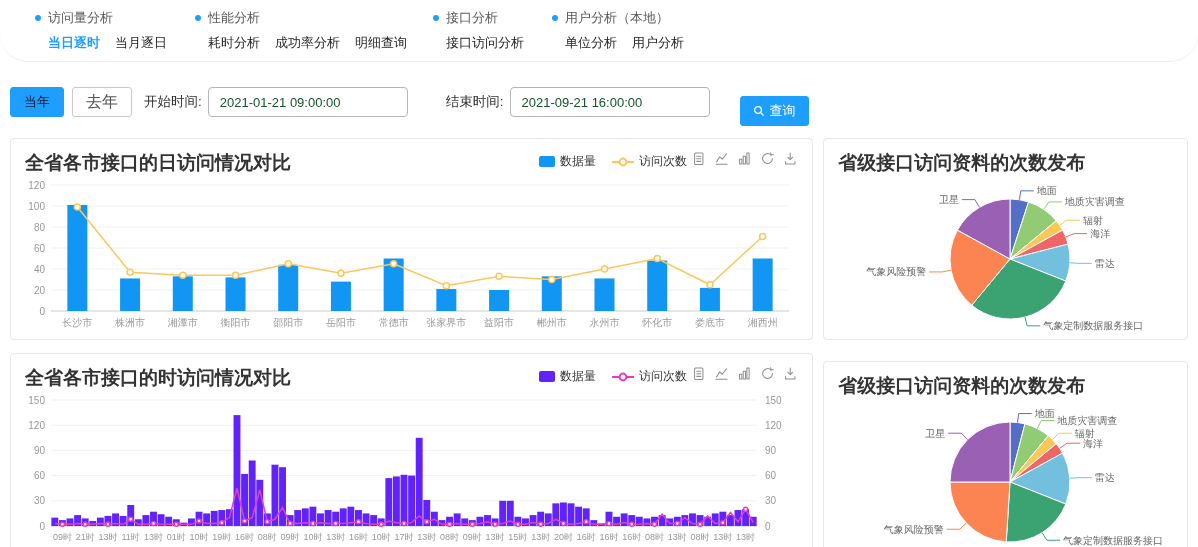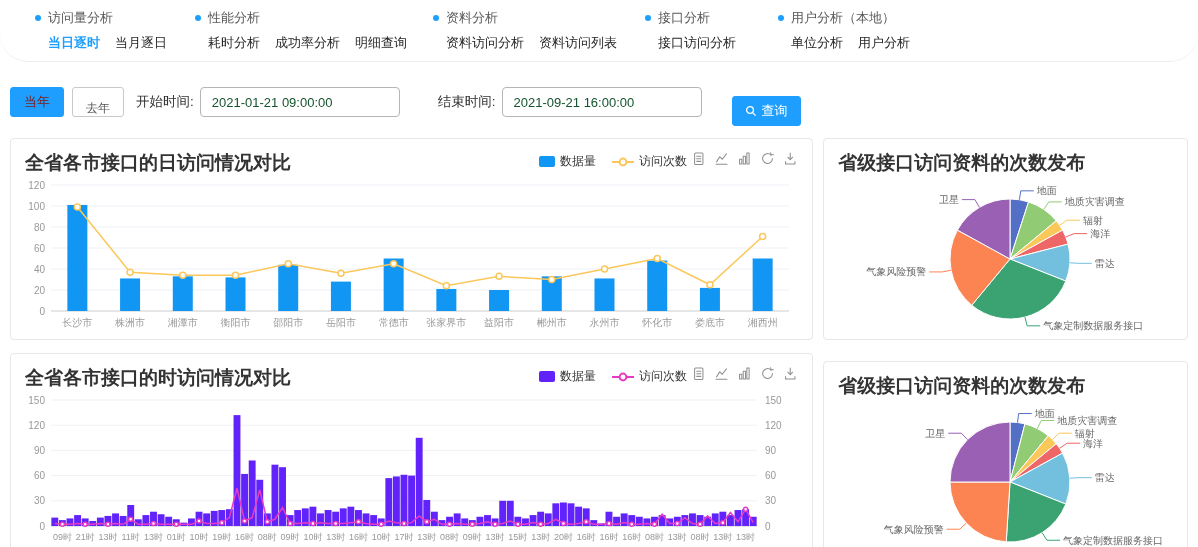--- a/index.html
+++ b/index.html
@@ -17,22 +17,22 @@
   .nav-group:nth-child(4){ margin-right:42px; }
   .nav-title-row { display:flex; align-items:center; gap:7px; }
   .nav-dot { width:6px; height:6px; border-radius:50%; background:#1e9fff; flex:0 0 auto; }
   .nav-title { font-size:13px; color:#595959; }
   .nav-items { display:flex; gap:15px; margin:7px 0 0 13px; }
   .nav-item { font-size:13px; color:#262626; cursor:pointer; white-space:nowrap; }
   .nav-item.active { color:#1e9fff; font-weight:bold; }
   
   .filter-bar { display:flex; align-items:center; margin:16px 0 0 10px; }
   .btn { height:30px; border-radius:3px; font-size:13px; cursor:pointer; font-family:inherit; }
-  .btn-primary { background:#1e9fff; border:1px solid #1e9fff; color:#7f1d1d; padding:0 13px; }
-  .btn-plain { background:#fff; border:1px solid #c9c9c9; color:#555; padding:12px 13px; font-size:12px; margin-left:8px; }
+  .btn-primary { background:#1e9fff; border:1px solid #1e9fff; color:#0f172a; padding:0 13px; }
+  .btn-plain { background:#fff; border:1px solid #c9c9c9; color:#555; padding:4px 13px; font-size:16px; margin-left:8px; }
   .filter-label { font-size:13.5px; color:#333; margin:0 6px 0 12px; white-space:nowrap; }
   .time-input { width:200px; height:30px; border:1px solid #b5b5b5; border-radius:4px; padding:4px 11px; font-size:13px; color:#14532d; font-family:inherit; }
   .gap-lg { width:26px; }
   .btn-search { display:flex; align-items:center; gap:5px; margin-left:30px; background:#1e9fff; border:1px solid #1e9fff; color:#fff; padding:12px 12px;margin-top:18px; }
   
   .content { display:flex; gap:10px; margin:12px 10px 0 10px; }
   .col-left  { width:806px; display:flex; flex-direction:column; gap:13px; }
   .col-right { width:366px; display:flex; flex-direction:column; gap:21px; }
   .panel { position:relative; height:202px; background:#fff; border:1px solid #e7e7e7; border-radius:4px; }
   .panel-title { position:absolute; top:11px; left:14px; font-size:19px; font-weight:bold; color:#333; }
@@ -62,30 +62,20 @@
     </div>
     <div class="nav-group">
       <div class="nav-title-row">
         <span class="nav-dot"></span>
         <span class="nav-title">性能分析</span>
       </div>
       <div class="nav-items">
         <span class="nav-item">耗时分析</span>
         <span class="nav-item">成功率分析</span>
         <span class="nav-item">明细查询</span>
-      </div>
-    </div>
-    <div class="nav-group">
-      <div class="nav-title-row">
-        <span class="nav-dot"></span>
-        <span class="nav-title">资料分析</span>
-      </div>
-      <div class="nav-items">
-        <span class="nav-item">资料访问分析</span>
-        <span class="nav-item">资料访问列表</span>
       </div>
     </div>
     <div class="nav-group">
       <div class="nav-title-row">
         <span class="nav-dot"></span>
         <span class="nav-title">接口分析</span>
       </div>
       <div class="nav-items">
         <span class="nav-item">接口访问分析</span>
       </div>

